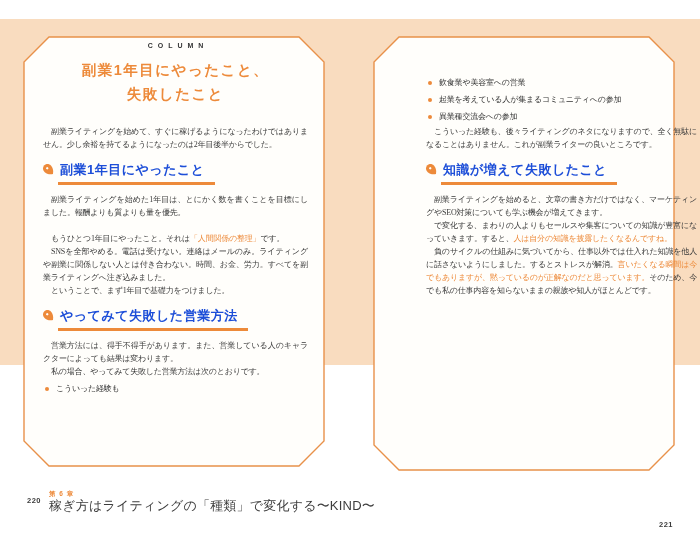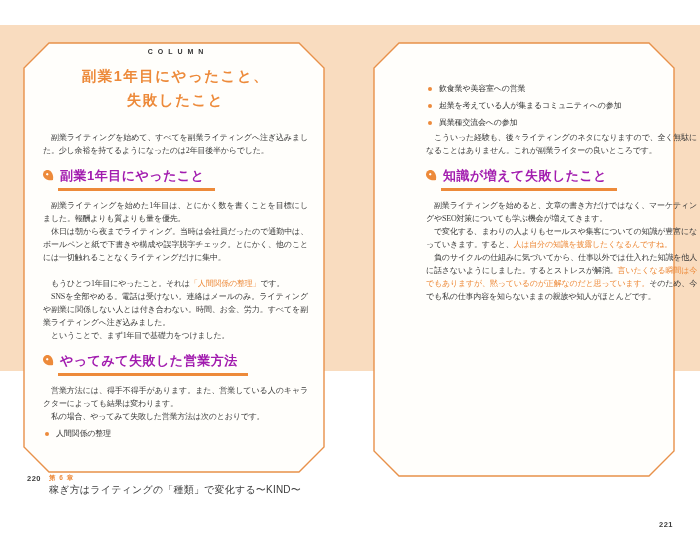--- a/index.html
+++ b/index.html
@@ -5,21 +5,21 @@
   :root{
     --accent:#ed8a3a;
     --border:#e8914a;
     --peach:#f9dcbf;
     --ink:#3a3a3a;
     --paper:#fffefb;
   }
   *{margin:0;padding:0;box-sizing:border-box;}
   html,body{width:700px;height:539px;background:#ffffff;overflow:hidden;
     font-family:"Liberation Serif","DejaVu Serif",serif;}
-  .spread{position:absolute;left:0;top:25px;width:700px;height:346px;background:var(--peach);}
+  .spread{position:absolute;left:0;top:19px;width:700px;height:346px;background:var(--peach);}
   .page{position:absolute;}
   .page svg.frame{position:absolute;left:0;top:0;width:100%;height:100%;}
   .page-left{left:23px;top:17px;width:302px;height:431px;}
   .page-right{left:373px;top:17px;width:302px;height:435px;}
   .content{position:absolute;left:0;top:0;width:100%;height:100%;}
   .page-left .content{padding:6px 17px 0 20px;}
   .page-right .content{padding:36px 15px 0 16px;margin-left:37px;}
 
   .column-label{text-align:center;font-family:"Liberation Sans","DejaVu Sans",sans-serif;
     font-weight:700;font-size:7px;letter-spacing:5px;color:#333;text-indent:5px;}
@@ -28,87 +28,86 @@
     font-size:14.5px;line-height:24px;letter-spacing:1.5px;}
 
   .para{font-size:8px;line-height:13px;letter-spacing:-0.2px;color:var(--ink);
     text-align:justify;text-indent:1em;}
   .para .accent{color:var(--accent);font-weight:400;}
   .gap{margin-top:13px;}
 
   .section-heading{position:relative;display:table;margin:10px 0 8px 15px;
     padding:0 10px 3px 2px;border-bottom:3px solid var(--accent);
     font-family:"Liberation Sans","DejaVu Sans",sans-serif;font-weight:700;
-    font-size:13px;letter-spacing:0.5px;color:#a21caf;white-space:nowrap;}
+    font-size:13px;letter-spacing:0.5px;color:#1d4ed8;white-space:nowrap;}
   .pen{position:absolute;left:-17px;top:1px;width:15px;height:15px;color:var(--accent);}
   .pen svg{width:100%;height:100%;display:block;}
 
   .bullets{margin-top:2px;}
   .bullet-item{position:relative;padding-left:13px;font-family:"Liberation Sans","DejaVu Sans",sans-serif;
     font-size:8px;line-height:17px;letter-spacing:-0.2px;color:#333;}
   .bullet-item .dot{position:absolute;left:2px;top:6.5px;width:4px;height:4px;border-radius:50%;
     background:var(--accent);}
 
-  .footer-left{position:absolute;left:27px;top:474px;display:flex;align-items:flex-start;
+  .footer-left{position:absolute;left:27px;top:490px;display:flex;align-items:center;
     font-family:"Liberation Sans","DejaVu Sans",sans-serif;color:#3c3c3c;}
   .footer-page-num{font-size:7.5px;font-weight:700;letter-spacing:0.5px;margin-right:8px;line-height:9px;}
   .footer-chapter-label{color:var(--accent);font-size:6.5px;font-weight:700;letter-spacing:1px;margin-bottom:2px;}
-  .footer-chapter-title{font-size:10px;letter-spacing:0.2px;line-height:9px;}
+  .footer-chapter-title{font-size:13px;letter-spacing:0.2px;line-height:9px;}
   .footer-right{position:absolute;left:659px;top:484px;
     font-family:"Liberation Sans","DejaVu Sans",sans-serif;font-size:7.5px;font-weight:700;
     letter-spacing:0.5px;color:#3c3c3c;margin-top:36px;}
 </style>
 </head>
 <body>
 
 <div class="spread">
 
   <div class="page page-left">
     <svg class="frame" viewBox="0 0 302 431" preserveAspectRatio="none">
       <polygon points="26,1 276,1 301,26 301,405 276,430 26,430 1,405 1,26" fill="var(--paper)" stroke="var(--border)" stroke-width="1.4"></polygon>
     </svg>
     <div class="content">
       <div class="column-label">COLUMN</div>
       <div class="page-title">
         <div>副業1年目にやったこと、</div>
         <div>失敗したこと</div>
       </div>
       <div id="left-blocks">
-          <p class="para"><span>副業ライティングを始めて、すべてを副業ライティングへ注ぎ込みました。少し余裕を持てるようになったのは2年目後半からでした。</span></p>
+          <p class="para"><span>副業ライティングを始めて、すぐに稼げるようになったわけではありません。少し余裕を持てるようになったのは2年目後半からでした。</span></p>
           <div class="section-heading">
             <span class="pen">
               <svg viewBox="0 0 20 20">
                 <g transform="rotate(-45 10 10)">
                   <path d="M10 18.5 C5.6 15.4 4.2 11.9 4 8.5 C3.8 4.6 6.6 2.2 10 2.2 C13.4 2.2 16.2 4.6 16 8.5 C15.8 11.9 14.4 15.4 10 18.5 Z" fill="currentColor"></path>
                   <circle cx="10" cy="7.6" r="1.6" fill="#fff"></circle>
                 </g>
               </svg>
             </span>
             <span>副業1年目にやったこと</span>
           </div>
           <p class="para"><span>副業ライティングを始めた1年目は、とにかく数を書くことを目標にしました。報酬よりも質よりも量を優先。</span></p>
-          <p class="para"><span>休日は朝から夜までライティング。当時は会社員だったので通勤中は、ボールペンと紙で下書きや構成や誤字脱字チェック。とにかく、他のことには一切触れることなくライティングだけに集中。</span></p>
           <p class="para gap"><span>もうひとつ1年目にやったこと。それは</span><span class="accent">「人間関係の整理」</span><span>です。</span></p>
           <p class="para"><span>SNSを全部やめる。電話は受けない。連絡はメールのみ。ライティングや副業に関係しない人とは付き合わない。時間、お金、労力。すべてを副業ライティングへ注ぎ込みました。</span></p>
           <p class="para"><span>ということで、まず1年目で基礎力をつけました。</span></p>
           <div class="section-heading">
             <span class="pen">
               <svg viewBox="0 0 20 20">
                 <g transform="rotate(-45 10 10)">
                   <path d="M10 18.5 C5.6 15.4 4.2 11.9 4 8.5 C3.8 4.6 6.6 2.2 10 2.2 C13.4 2.2 16.2 4.6 16 8.5 C15.8 11.9 14.4 15.4 10 18.5 Z" fill="currentColor"></path>
                   <circle cx="10" cy="7.6" r="1.6" fill="#fff"></circle>
                 </g>
               </svg>
             </span>
             <span>やってみて失敗した営業方法</span>
           </div>
           <p class="para"><span>営業方法には、得手不得手があります。また、営業している人のキャラクターによっても結果は変わります。</span></p>
           <p class="para"><span>私の場合、やってみて失敗した営業方法は次のとおりです。</span></p>
           <div class="bullets gap">
-            <div class="bullet-item"><span class="dot"></span><span>人間関係の整理</span></div>
+            <div class="bullet-item"><span class="dot"></span><span>こういった経験も</span></div>
           </div>
         </div>
     </div>
   </div>
 
   <div class="page page-right">
     <svg class="frame" viewBox="0 0 302 435" preserveAspectRatio="none">
       <polygon points="26,1 276,1 301,26 301,409 276,434 26,434 1,409 1,26" fill="var(--paper)" stroke="var(--border)" stroke-width="1.4"></polygon>
     </svg>
     <div class="content">

